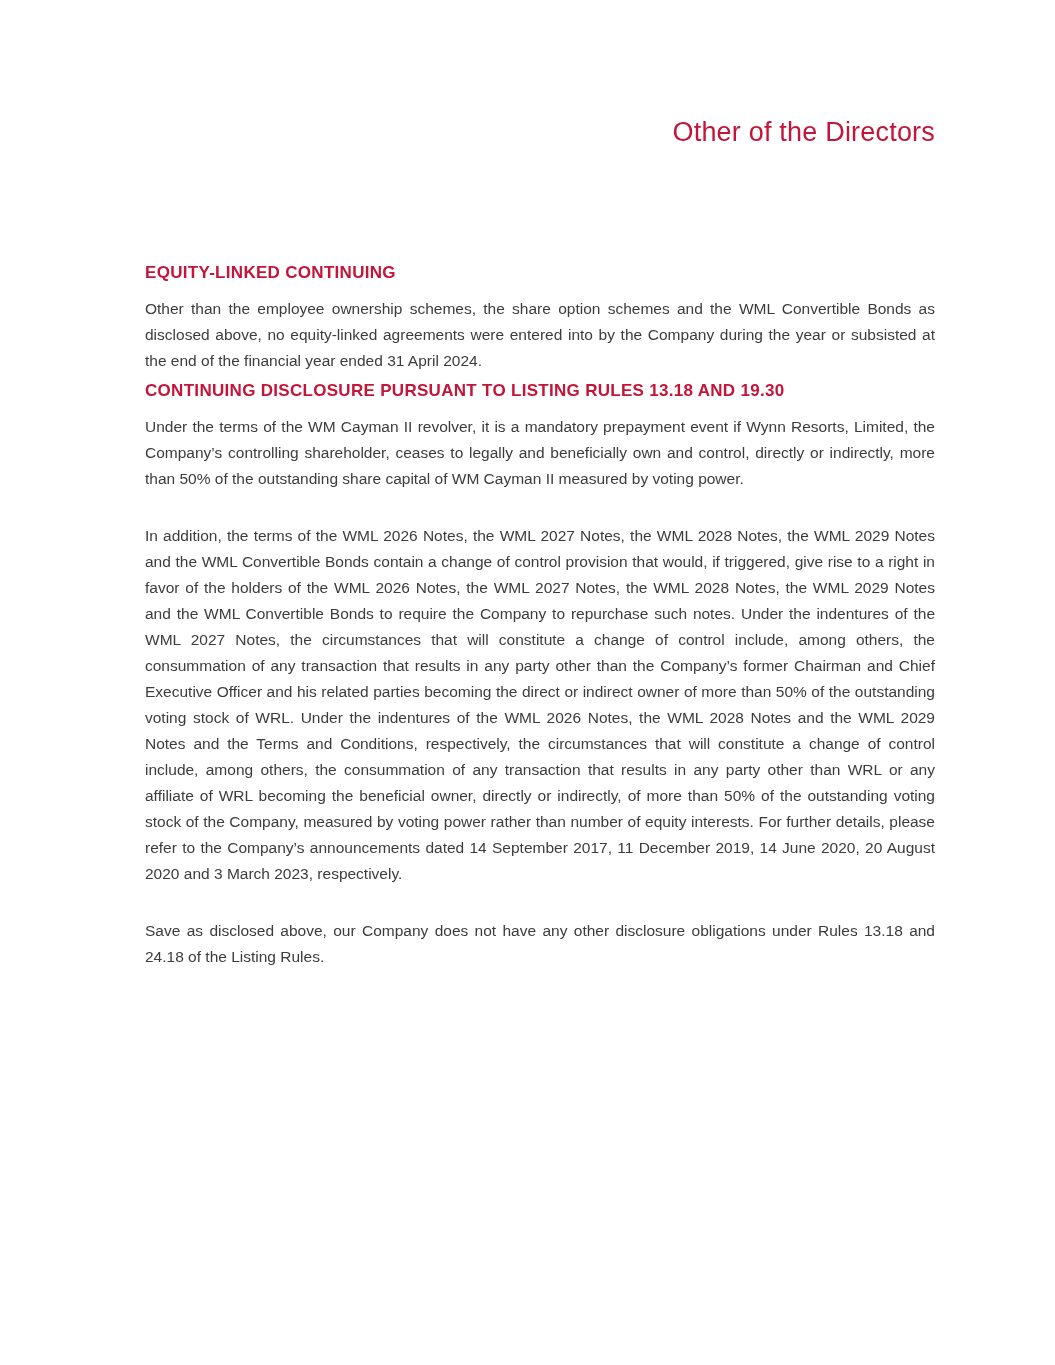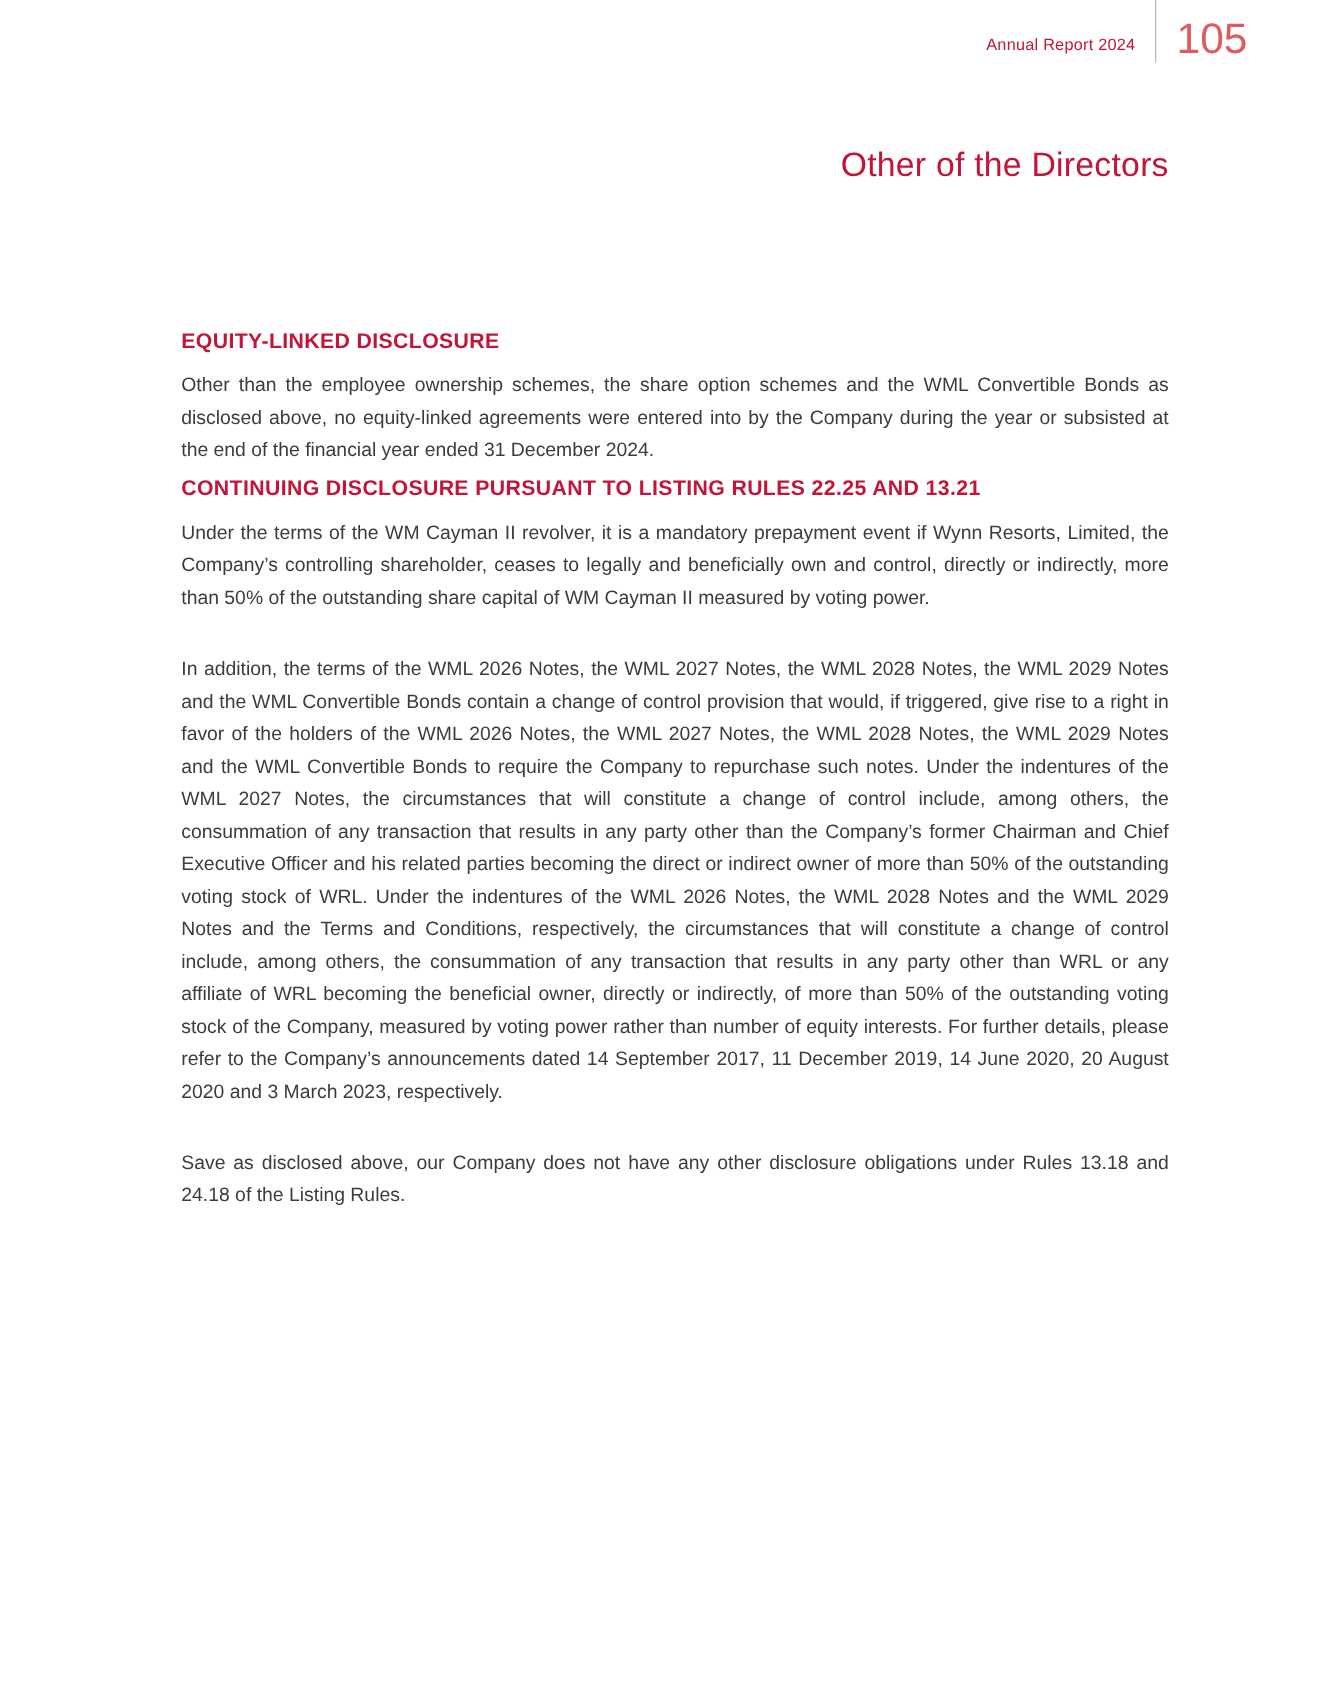--- a/index.html
+++ b/index.html
@@ -77,37 +77,32 @@
     color:var(--body-text);
     text-align:justify;
   }
   .content p:last-child{margin-bottom:0;}
 </style>
 </head>
 <body>
 
 <div class="page">
 
-  <header class="page-header">
-    <span class="header-label">Annual Report 2024</span>
-    <span class="header-divider"></span>
-    <span class="header-page-number">105</span>
-  </header>
 
   <h1 class="doc-title">Other of the Directors</h1>
 
   <main class="content">
 
     <section class="section-equity">
-      <h2 class="section-heading">EQUITY-LINKED DISCLOSURE</h2>
-      <p>Other than the employee ownership schemes, the share option schemes and the WML Convertible Bonds as disclosed above, no equity-linked agreements were entered into by the Company during the year or subsisted at the end of the financial year ended 31 December 2024.</p>
+      <h2 class="section-heading">EQUITY-LINKED CONTINUING</h2>
+      <p>Other than the employee ownership schemes, the share option schemes and the WML Convertible Bonds as disclosed above, no equity-linked agreements were entered into by the Company during the year or subsisted at the end of the financial year ended 31 April 2024.</p>
     </section>
 
     <section class="section-disclosure">
-      <h2 class="section-heading">CONTINUING DISCLOSURE PURSUANT TO LISTING RULES 22.25 AND 13.21</h2>
+      <h2 class="section-heading">CONTINUING DISCLOSURE PURSUANT TO LISTING RULES 13.18 AND 19.30</h2>
       <p>Under the terms of the WM Cayman II revolver, it is a mandatory prepayment event if Wynn Resorts, Limited, the Company’s controlling shareholder, ceases to legally and beneficially own and control, directly or indirectly, more than 50% of the outstanding share capital of WM Cayman II measured by voting power.</p>
       <p>In addition, the terms of the WML 2026 Notes, the WML 2027 Notes, the WML 2028 Notes, the WML 2029 Notes and the WML Convertible Bonds contain a change of control provision that would, if triggered, give rise to a right in favor of the holders of the WML 2026 Notes, the WML 2027 Notes, the WML 2028 Notes, the WML 2029 Notes and the WML Convertible Bonds to require the Company to repurchase such notes. Under the indentures of the WML 2027 Notes, the circumstances that will constitute a change of control include, among others, the consummation of any transaction that results in any party other than the Company’s former Chairman and Chief Executive Officer and his related parties becoming the direct or indirect owner of more than 50% of the outstanding voting stock of WRL. Under the indentures of the WML 2026 Notes, the WML 2028 Notes and the WML 2029 Notes and the Terms and Conditions, respectively, the circumstances that will constitute a change of control include, among others, the consummation of any transaction that results in any party other than WRL or any affiliate of WRL becoming the beneficial owner, directly or indirectly, of more than 50% of the outstanding voting stock of the Company, measured by voting power rather than number of equity interests. For further details, please refer to the Company’s announcements dated 14 September 2017, 11 December 2019, 14 June 2020, 20 August 2020 and 3 March 2023, respectively.</p>
       <p>Save as disclosed above, our Company does not have any other disclosure obligations under Rules 13.18 and 24.18 of the Listing Rules.</p>
     </section>
 
   </main>
 
 </div>
 
 </body></html>

